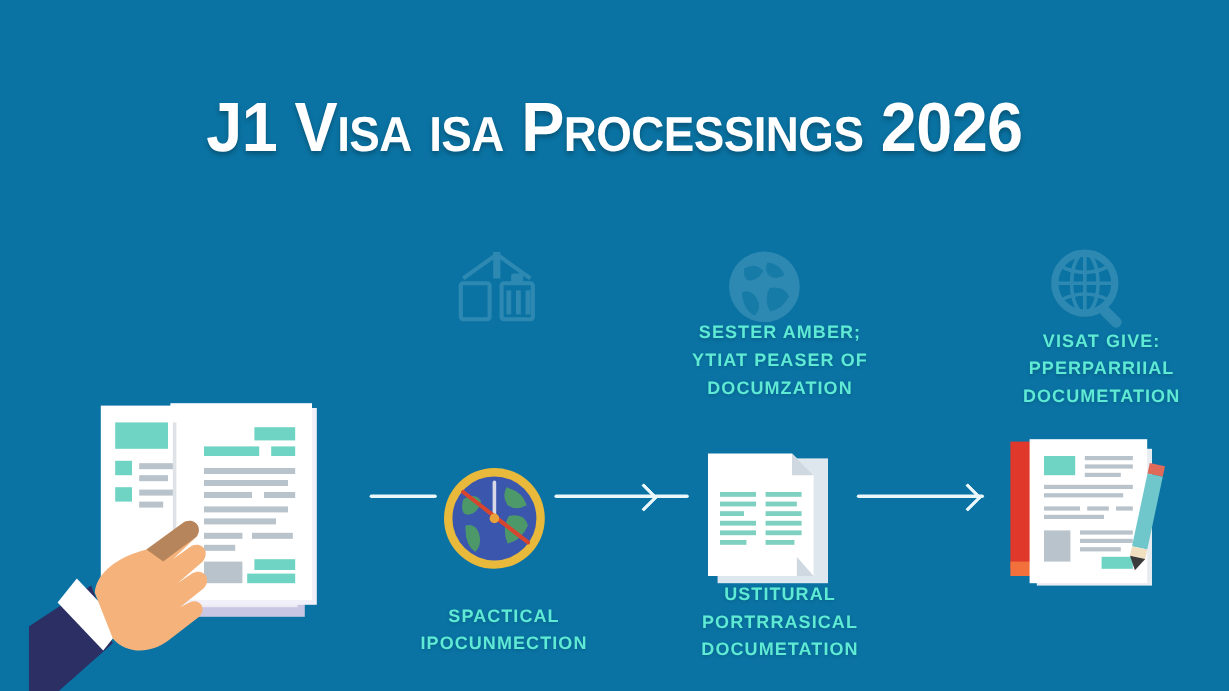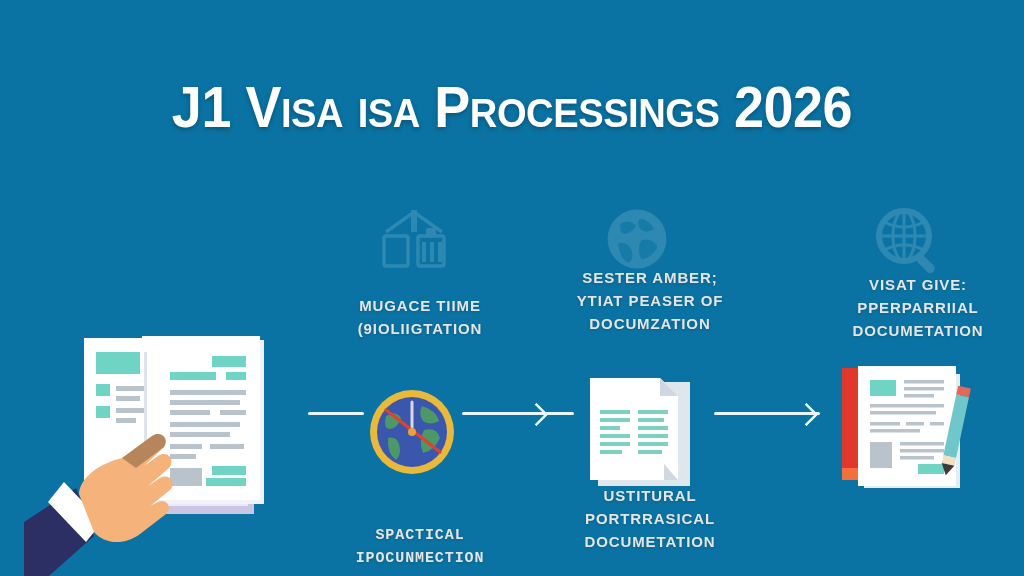--- a/index.html
+++ b/index.html
@@ -46,33 +46,33 @@
     opacity: 0.20;
   }
   .wm-1 { left: 372px; top: 158px; }
   .wm-2 { left: 600px; top: 158px; }
   .wm-3 { left: 872px; top: 158px; }
 
   
   .caption {
     position: absolute;
     text-align: center;
-    color: #e5e5e5;
+    color: #5eead4;
     font-family: "Liberation Sans", sans-serif;
     font-weight: bold;
     font-size: 15px;
     line-height: 23px;
     letter-spacing: 0.9px;
     text-transform: uppercase;
     text-shadow: 0 1px 3px rgba(0,0,0,0.18);
   }
   .cap-top-1 { left: 300px; top: 246px; width: 240px; }
   .cap-top-2 { left: 530px; top: 218px; width: 240px; }
   .cap-top-3 { left: 800px; top: 225px; width: 236px; }
-  .cap-bot-1 { left: 300px; top: 476px; width: 240px; font-family: Liberation Mono, monospace; }
+  .cap-bot-1 { left: 300px; top: 454px; width: 240px; }
   .cap-bot-2 { left: 530px; top: 436px; width: 240px; }
 
   
   .arrow {
     position: absolute;
     height: 24px;
   }
   .arrow .shaft {
     position: absolute;
     top: 11px;
@@ -179,22 +179,20 @@
         <ellipse cx="32" cy="30" rx="11" ry="25"></ellipse>
         <line x1="7" y1="30" x2="57" y2="30"></line>
         <path d="M12 16 q20 10 40 0"></path>
         <path d="M12 44 q20 -10 40 0"></path>
         <line x1="32" y1="5" x2="32" y2="55"></line>
       </g>
       <rect x="49" y="47" width="22" height="9" rx="4.5" fill="#bfe2ee" transform="rotate(45 49 47)"></rect>
     </svg>
   </div>
 
-  <div class="caption cap-top-1" style="white-space:pre-line">MUGACE TIIME
-(9IOLIIGTATION</div>
   <div class="caption cap-top-2" style="white-space:pre-line">SESTER AMBER;
 YTIAT PEASER OF
 DOCUMZATION</div>
   <div class="caption cap-top-3" style="white-space:pre-line">VISAT GIVE:
 PPERPARRIIAL
 DOCUMETATION</div>
   <div class="caption cap-bot-1" style="white-space:pre-line">SPACTICAL
 IPOCUNMECTION</div>
   <div class="caption cap-bot-2" style="white-space:pre-line">USTITURAL
 PORTRRASICAL

